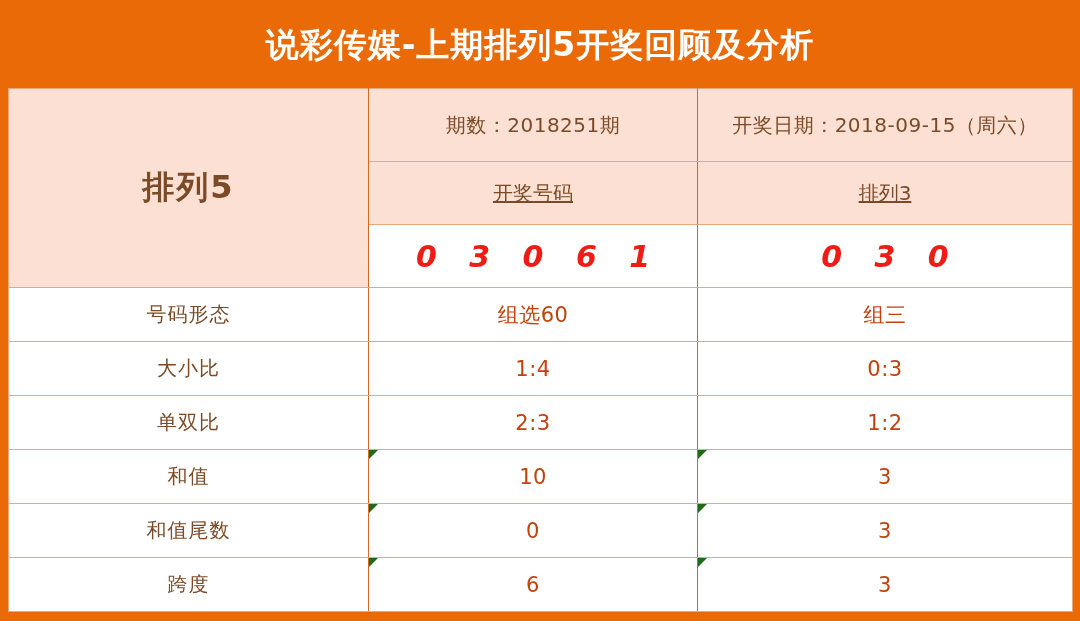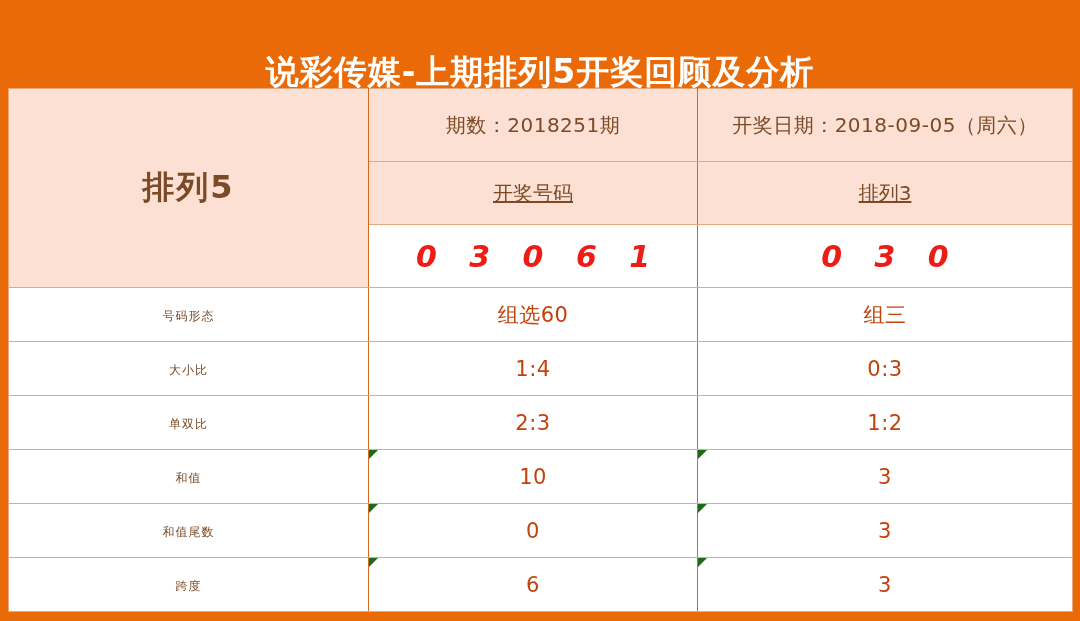--- a/index.html
+++ b/index.html
@@ -23,21 +23,21 @@
   }
 
   
   .title-bar {
     position: absolute;
     left: 0;
     top: 0;
     width: 1080px;
     height: 88px;
     display: flex;
-    align-items: flex-end;
+    align-items: center;
     justify-content: center;
   }
   .title-text {
     color: #ffffff;
     font-size: 33px;
     font-weight: bold;
     letter-spacing: 1px;
     line-height: 1;
     white-space: nowrap;
   }
@@ -98,21 +98,21 @@
     font-size: 30px;
     font-weight: bold;
     color: #ef1c15;
     letter-spacing: 11px;
     padding-left: 11px;
     white-space: nowrap;
     font-style: italic;
   }
 
   .rowlabel {
-    font-size: 12px;
+    font-size: 20px;
     color: #7b4a26;
     letter-spacing: 1px;
   }
 
   .value {
     font-size: 21px;
     color: #c2410c;
     letter-spacing: 0.5px;
   }
 
@@ -147,21 +147,21 @@
       <tbody>
 
         <tr>
           <td class="peach vsep-r" rowspan="3">
             <div class="brand-cell">排列5</div>
           </td>
           <td class="peach vsep-r" height="72">
             <span class="hdr-text">期数：2018251期</span>
           </td>
           <td class="peach">
-            <span class="hdr-text">开奖日期：2018-09-05（周六）</span>
+            <span class="hdr-text">开奖日期：2018-09-15（周六）</span>
           </td>
         </tr>
 
         <tr>
           <td class="peach vsep-r" height="62">
             <span class="sub-text">开奖号码</span>
           </td>
           <td class="peach">
             <span class="sub-text">排列3</span>
           </td>

